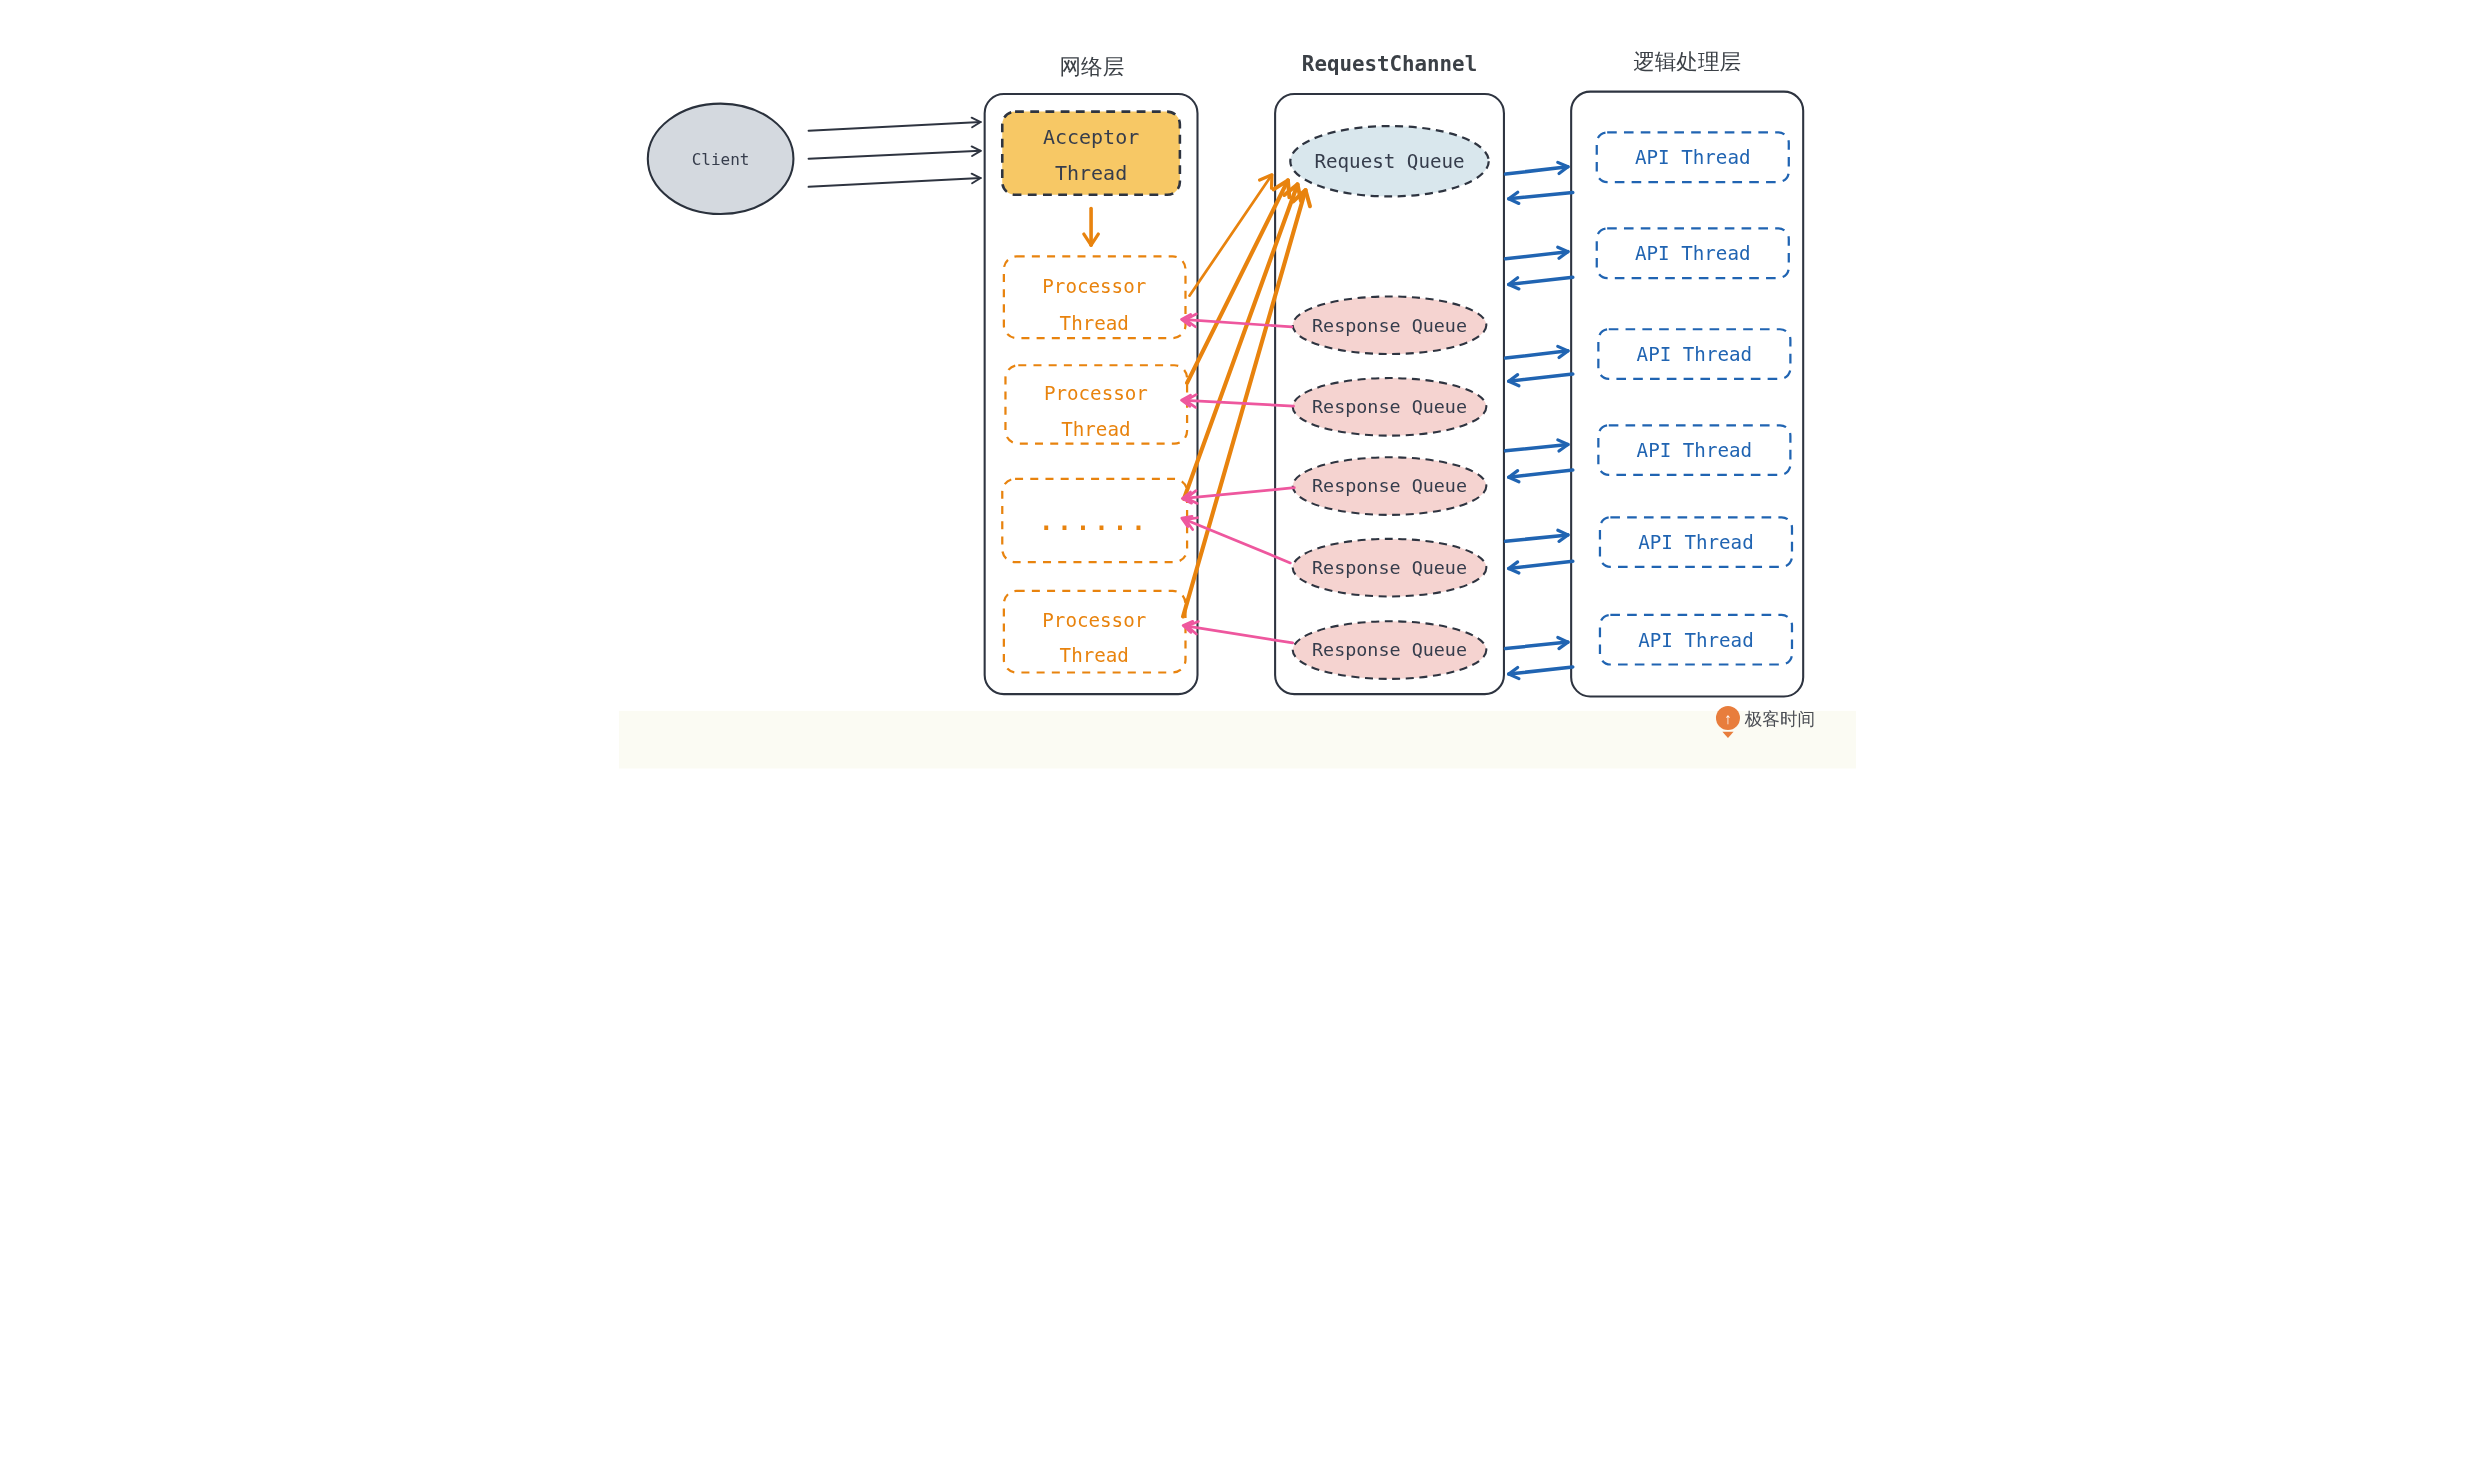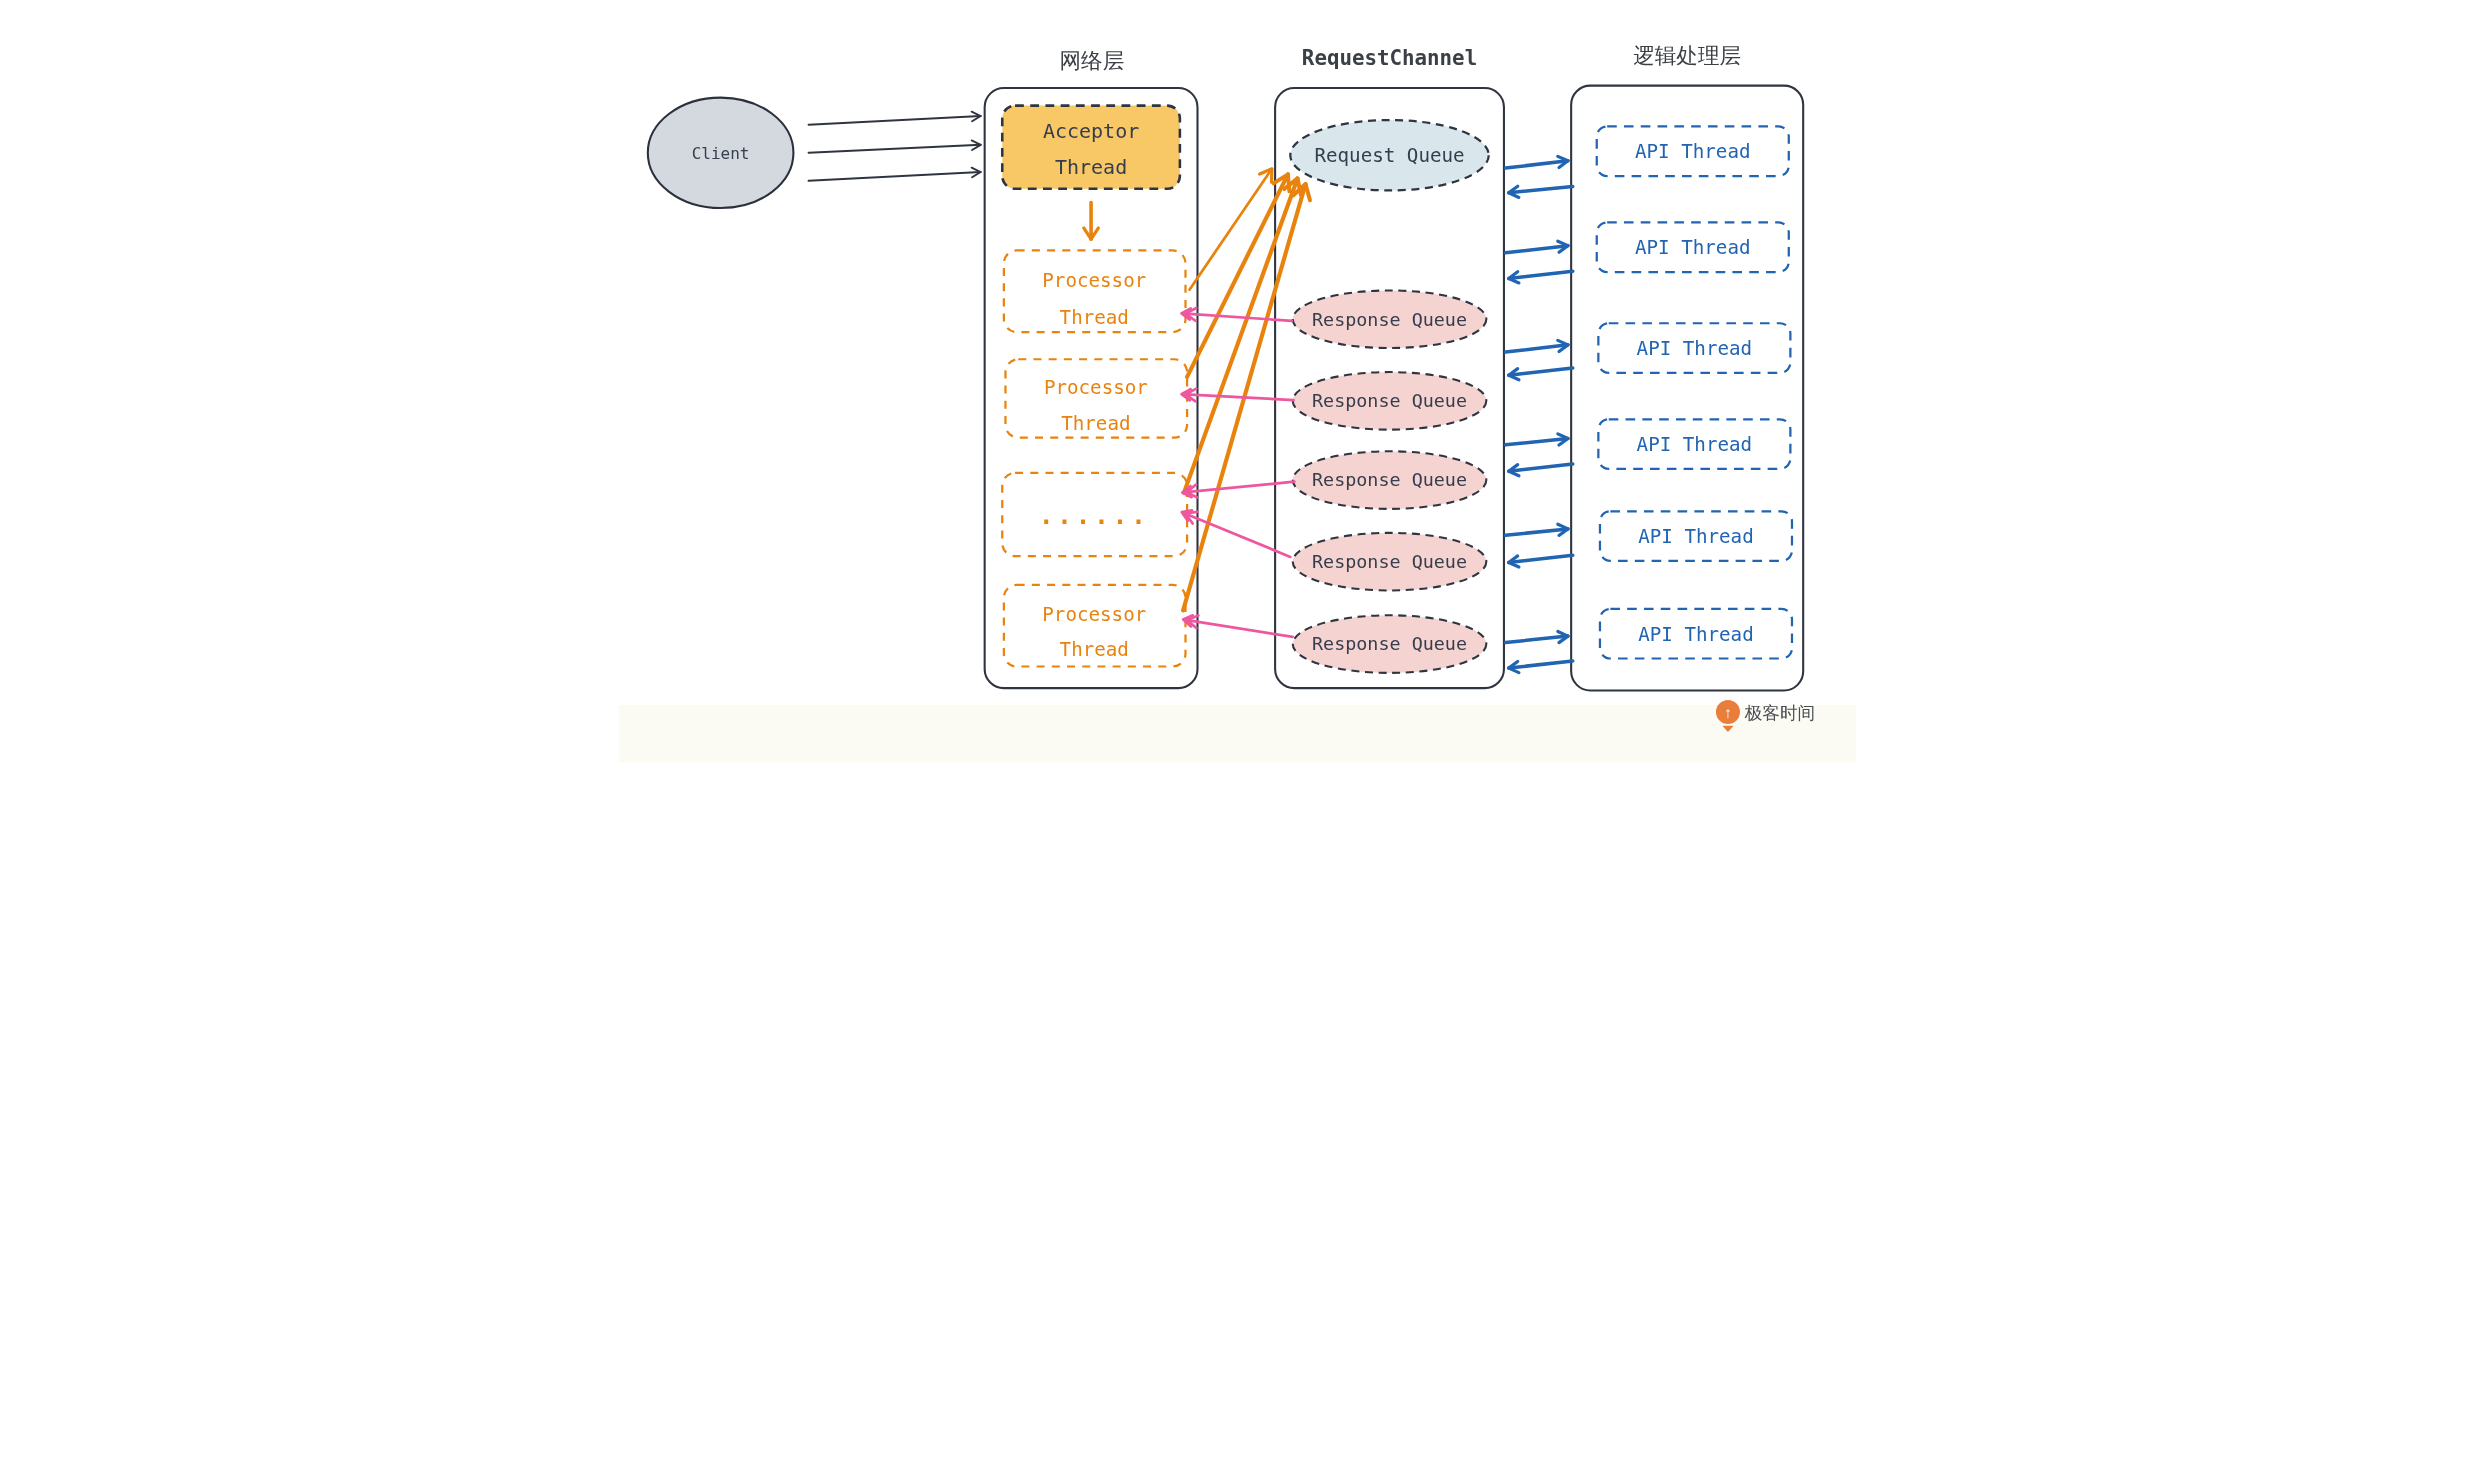--- a/index.html
+++ b/index.html
@@ -1,16 +1,16 @@
 <!DOCTYPE html>
 <html style="font-size:12.3px"><head>
 <meta charset="utf-8">
 <style>
   html,body{margin:0;padding:0;background:#ffffff;}
-  .stage{width:100%;max-width:1237px;margin:12px auto;}
+  .stage{width:100%;max-width:1237px;margin:18px auto;}
   svg{display:block;width:100%;height:auto;}
   .mono{font-family:"DejaVu Sans Mono","Liberation Mono",monospace;}
   .sans{font-family:"Liberation Sans","DejaVu Sans",sans-serif;}
   text{user-select:none;}
 </style>
 </head>
 <body>
 
 <div class="stage">
 <svg viewBox="0 0 1546 938" xmlns="http://www.w3.org/2000/svg">

